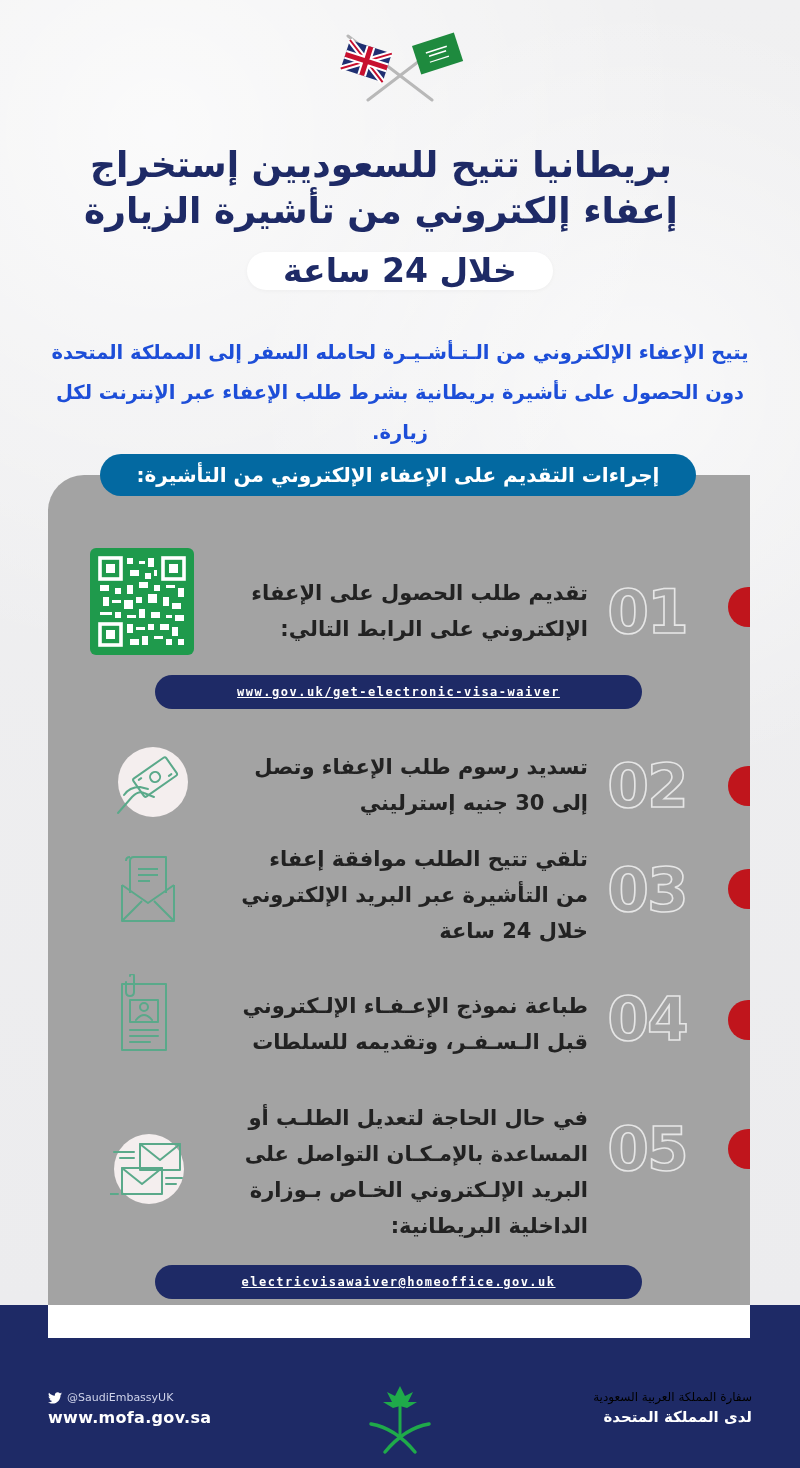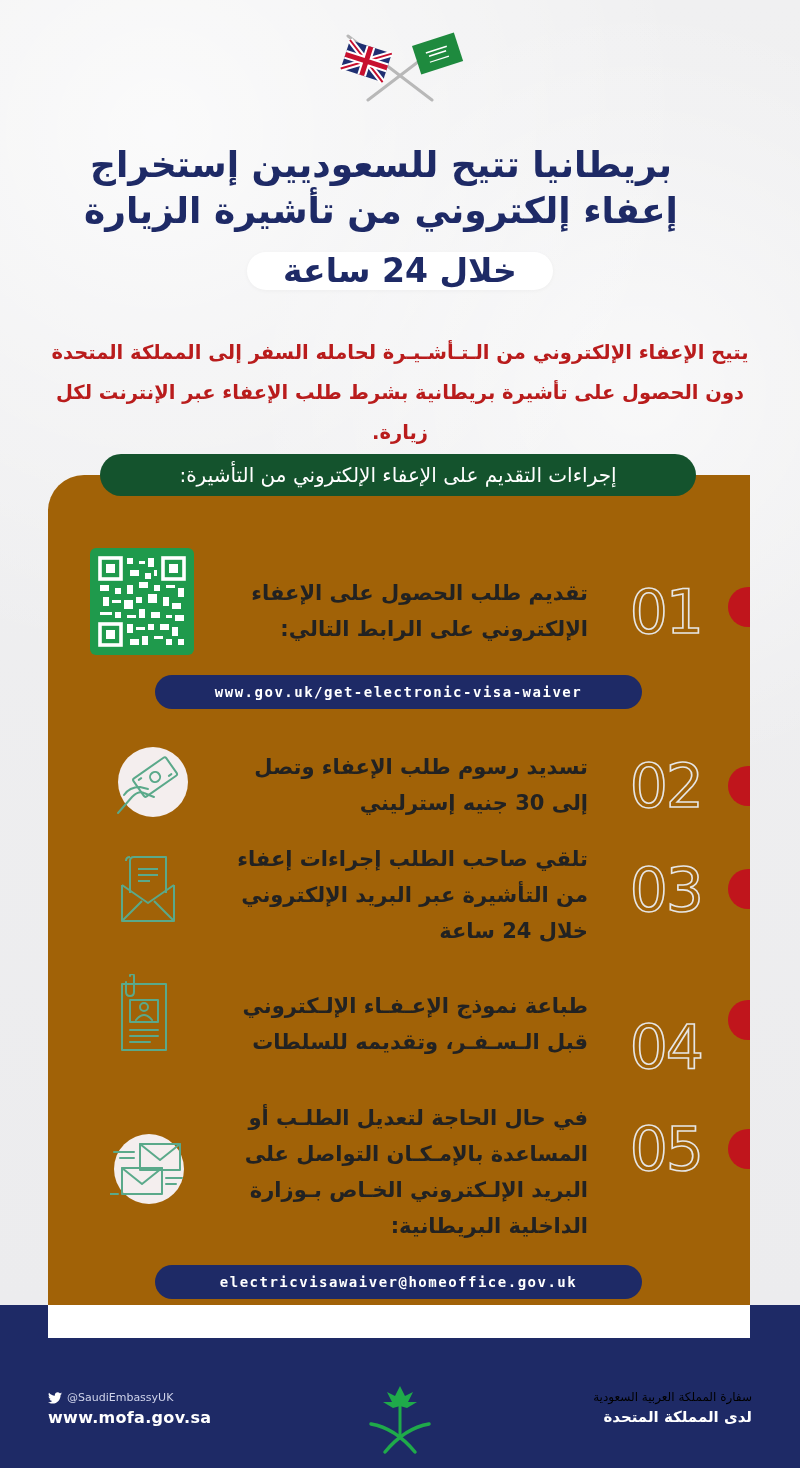--- a/index.html
+++ b/index.html
@@ -34,46 +34,46 @@
   }
   .title-pill {
     display: inline-block; background: #ffffff; border-radius: 22px;
     padding: 0 36px; height: 38px; line-height: 38px; min-width: 290px;
     direction: rtl; color: #1e2a66; font-weight: bold; font-size: 33px;
     box-shadow: 0 1px 4px rgba(0,0,0,0.04);
   }
   .intro {
     position: absolute; left: 40px; top: 333px; width: 720px;
     direction: rtl; text-align: center;
-    font-size: 19.5px; line-height: 40px; font-weight: bold; color: #b91c1c;
+    font-size: 19.5px; line-height: 40px; font-weight: bold; color: #1d4ed8;
   }
   .card {
     position: absolute; left: 48px; top: 475px; width: 702px; height: 863px;
-    background: #a16207;
+    background: #a3a3a3;
     border-radius: 36px 0 0 0;
     overflow: hidden;
   }
   .section-heading {
     position: absolute; left: 100px; top: 454px; width: 596px; height: 42px;
-    background: #14532d; color: #ffffff; border-radius: 21px;
+    background: #0369a1; color: #ffffff; border-radius: 21px;
     direction: rtl; text-align: center; line-height: 42px;
-    font-weight: normal; font-size: 20px;
+    font-weight: bold; font-size: 20px;
   }
   .step {
     position: absolute; left: 0; width: 702px;
   }
   .step-text {
     position: absolute; right: 162px;
     direction: rtl; text-align: right;
     font-size: 21px; line-height: 36px; font-weight: bold; color: #222;
     white-space: nowrap;
   }
   .step-num {
-    position: absolute; right: 48px; width: 110px; text-align: right;
-    font-family: "DejaVu Sans", sans-serif; font-weight: normal;
+    position: absolute; right: 48px; width: 110px; text-align: center;
+    font-family: "DejaVu Sans", sans-serif; font-weight: bold;
     font-size: 60px; line-height: 70px; letter-spacing: -2px;
     color: transparent;
     -webkit-text-stroke: 1.6px #e6e6e6;
   }
   .dot {
     position: absolute; right: 0; width: 22px; height: 40px;
     background: #c0151c;
     border-radius: 20px 0 0 20px;
   }
   .step-icon {
@@ -84,21 +84,21 @@
     border-radius: 50%; background: #f4eeee;
   }
   .qr {
     position: absolute; left: 42px; top: 73px; width: 104px; height: 107px;
     background: #1f9a4c; border-radius: 6px; padding: 7px;
   }
   .link-pill {
     position: absolute; height: 34px; line-height: 34px;
     background: #1e2a66; color: #ffffff; border-radius: 17px;
     text-align: center; font-family: "DejaVu Sans Mono", monospace;
-    font-size: 14px; letter-spacing: 1.5px; font-weight: bold;
+    font-size: 12px; letter-spacing: 1.5px; font-weight: bold; text-decoration: underline;
   }
   .footer {
     position: absolute; left: 0; top: 1305px; width: 800px; height: 163px;
     background: #1e2a66;
   }
   .footer-left {
     position: absolute; left: 48px; top: 1391px; color: #ffffff;
   }
   .twitter-row { display: flex; align-items: center; gap: 5px; font-size: 11px; color: #cfd3ea; }
   .site { font-size: 16px; font-weight: bold; margin-top: 4px; letter-spacing: 0.3px; }
@@ -230,21 +230,21 @@
           <path d="M31 28 h3 M58 42 h3"></path>
         </g>
         <path d="M8 70 L22 54 C26 50 30 48 34 50 L44 54"></path>
         <path d="M14 52 C18 46 24 44 30 44 L38 46"></path>
       </svg>
     </div>
   </div>
 
   <div class="step" style="top:366px;">
     <div class="step-text" style="top:0;">
-      <div>تلقي صاحب الطلب إجراءات إعفاء</div>
+      <div>تلقي تتيح الطلب موافقة إعفاء</div>
       <div>من التأشيرة عبر البريد الإلكتروني</div>
       <div>خلال 24 ساعة</div>
     </div>
     <div class="step-num" style="top:14px;">03</div>
     <div class="dot" style="top:28px;"></div>
     <div class="step-icon" style="top:14px;">
       <svg style="position:absolute;left:18px;top:0;" width="60" height="70" viewBox="0 0 60 70" fill="none" stroke="#5aa98a" stroke-width="2" stroke-linejoin="round">
         <path d="M4 30 L4 66 L56 66 L56 30"></path>
         <path d="M4 30 L30 48 L56 30"></path>
         <path d="M4 66 L24 46 M56 66 L36 46"></path>
@@ -253,21 +253,21 @@
         <path d="M20 14 H40 M20 20 H40 M20 26 H32"></path>
       </svg>
     </div>
   </div>
 
   <div class="step" style="top:495px;">
     <div class="step-text" style="top:18px;">
       <div>طباعة نموذج الإعـفـاء الإلـكتروني</div>
       <div>قبل الـسـفـر، وتقديمه للسلطات</div>
     </div>
-    <div class="step-num" style="top:14px;margin-top:28px;">04</div>
+    <div class="step-num" style="top:14px;">04</div>
     <div class="dot" style="top:30px;"></div>
     <div class="step-icon" style="top:4px;">
       <svg style="position:absolute;left:18px;top:0;" width="60" height="80" viewBox="0 0 60 80" fill="none" stroke="#5aa98a" stroke-width="2" stroke-linejoin="round" stroke-linecap="round">
         <rect x="4" y="10" width="44" height="66"></rect>
         <path d="M12 2 Q12 0 14 0 Q16 0 16 2 L16 18 Q16 22 12 22 Q8 22 8 18 L8 8"></path>
         <rect x="12" y="26" width="28" height="22"></rect>
         <circle cx="26" cy="33" r="4"></circle>
         <path d="M18 46 Q26 36 34 46"></path>
         <path d="M12 56 H40 M12 62 H40 M12 68 H32"></path>
       </svg>

